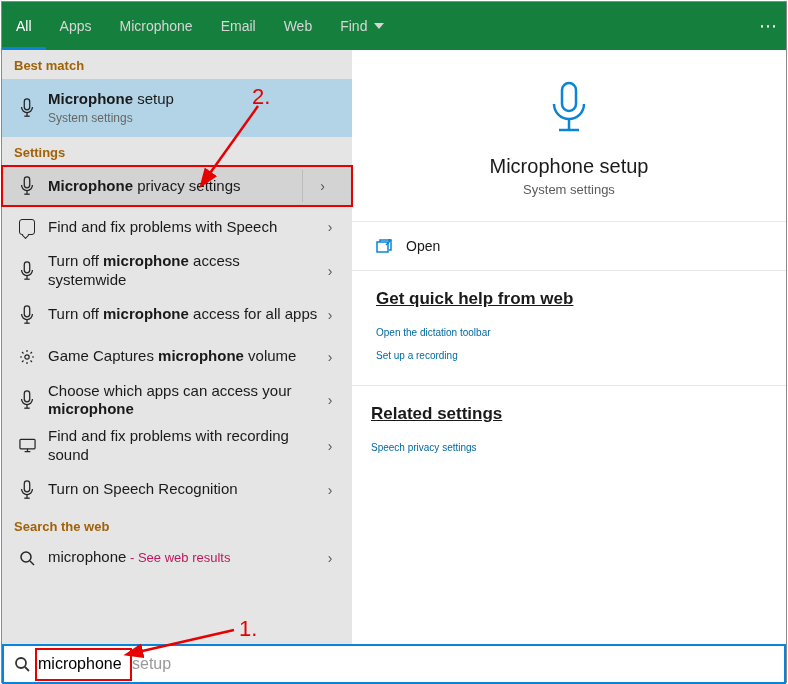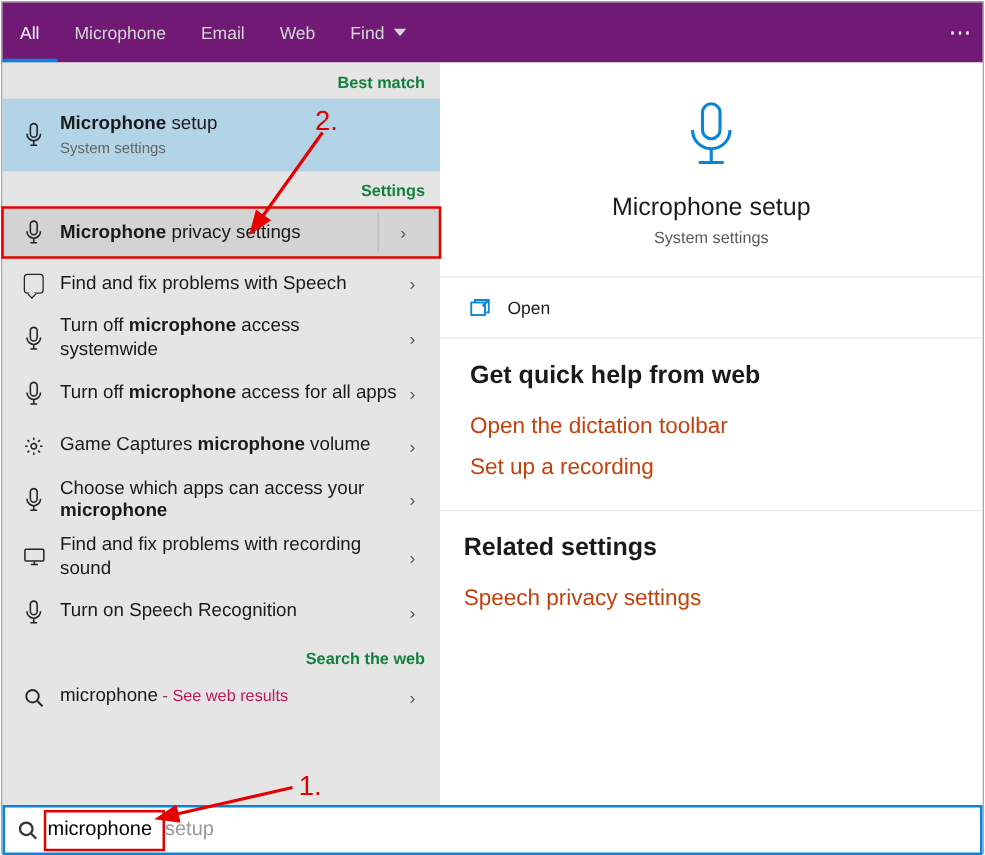--- a/index.html
+++ b/index.html
@@ -1,30 +1,30 @@
 <!DOCTYPE html>
 <html><head>
 <meta charset="utf-8">
 <style>
   * { box-sizing: border-box; margin: 0; padding: 0; }
   body { font-family: "Segoe UI", Arial, sans-serif; font-size: 14px; color: #1a1a1a; background: #fff; width: 788px; height: 684px; overflow: hidden; }
   .outer { border: 1px solid #8b8b8b; width: 786px; height: 682px; margin: 1px; position: relative; }
 
   
-  .tabs { background: #701a75; height: 48px; display: flex; align-items: center; color: #fff; }
+  .tabs { background: #15803d; height: 48px; display: flex; align-items: center; color: #fff; }
   .tab { padding: 0 14px; height: 48px; display: flex; align-items: center; font-size: 14px; cursor: pointer; color: #d6d6d6; gap: 5px; }
   .tab.active { color: #fff; border-bottom: 3px solid #0a84d8; padding-top: 3px; }
   .tabs .spacer { flex: 1; }
   .ellipsis-btn { width: 36px; height: 48px; display: flex; align-items: center; justify-content: center; color: #fff; cursor: pointer; font-size: 18px; }
 
   .main { display: flex; height: 594px; }
   .left { width: 350px; background: #e5e5e5; display: flex; flex-direction: column; position: relative; }
   .right { flex: 1; background: #fff; display: flex; flex-direction: column; }
 
-  .section-label { font-weight: 600; font-size: 13px; padding: 8px 12px 6px; color: #15803d; text-align: right; }
+  .section-label { font-weight: 600; font-size: 13px; padding: 8px 12px 6px; color: #a16207; }
 
   .result { display: flex; align-items: center; min-height: 42px; padding: 4px 10px 4px 14px; cursor: pointer; position: relative; }
   .result.bestmatch { background: #b3d4e6; min-height: 58px; }
   .result.highlight { background: #d3d3d3; }
   .result .ricon { width: 22px; display: flex; justify-content: center; color: #252525; }
   .result .rtext { flex: 1; padding-left: 10px; font-size: 15px; line-height: 1.25; }
   .result .rtext .sub { font-size: 12px; color: #666; display: block; margin-top: 2px; }
   .result .chev { width: 24px; text-align: center; color: #555; font-size: 14px; }
   .result b { font-weight: 700; }
 
@@ -34,22 +34,22 @@
   .preview-top { text-align: center; padding: 30px 0 24px; border-bottom: 1px solid #e8e8e8; }
   .big-mic { width: 44px; height: 56px; margin: 0 auto 16px; }
   .preview-title { font-size: 20px; font-weight: 400; margin-bottom: 4px; color: #1a1a1a; }
   .preview-sub { font-size: 13px; color: #5a5a5a; }
 
   .open-row { display: flex; align-items: center; padding: 16px 24px; border-bottom: 1px solid #e8e8e8; cursor: pointer; gap: 14px; font-size: 14px; }
   .open-icon { color: #0a84d8; font-size: 14px; display: flex; }
 
   .help-section { padding: 18px 24px; border-bottom: 1px solid #e8e8e8; }
   .help-section.noborder { border-bottom: none; padding-left: 19px; }
-  .help-head { font-weight: 600; font-size: 20px; margin-bottom: 12px; }
-  .help-link { font-size: 18px; color: #c2410c; padding: 6px 0; cursor: pointer; display: block; }
+  .help-head { font-weight: 600; font-size: 17px; margin-bottom: 12px; text-decoration: underline; }
+  .help-link { font-size: 10px; color: #0369a1; padding: 6px 0; cursor: pointer; display: block; }
 
   
   .searchbar { height: 40px; background: #fff; border: 2px solid #0a84d8; display: flex; align-items: center; padding: 0 8px; }
   .search-icon { width: 20px; display: flex; justify-content: center; color: #333; }
   .search-input { flex: 1; border: none; outline: none; font-size: 16px; padding-left: 6px; font-family: inherit; }
   .search-input::placeholder { color: #999; }
 
   
   .anno-layer { position: absolute; inset: 0; pointer-events: none; }
   .anno-label { position: absolute; color: #e60000; font-size: 22px; font-family: Arial, sans-serif; }
@@ -64,20 +64,21 @@
   .monitor-svg { width: 17px; height: 15px; }
   .search-svg { width: 16px; height: 16px; }
 </style>
 </head>
 <body>
 
 <div class="outer">
 
   <div class="tabs">
     <div class="tab active">All</div>
+    <div class="tab">Apps</div>
     <div class="tab">Microphone</div>
     <div class="tab">Email</div>
     <div class="tab">Web</div>
     <div class="tab">
       <span>Find</span>
       <span class="chevron-down"></span>
     </div>
     <div class="spacer"></div>
     <div class="ellipsis-btn">⋯</div>
   </div>

